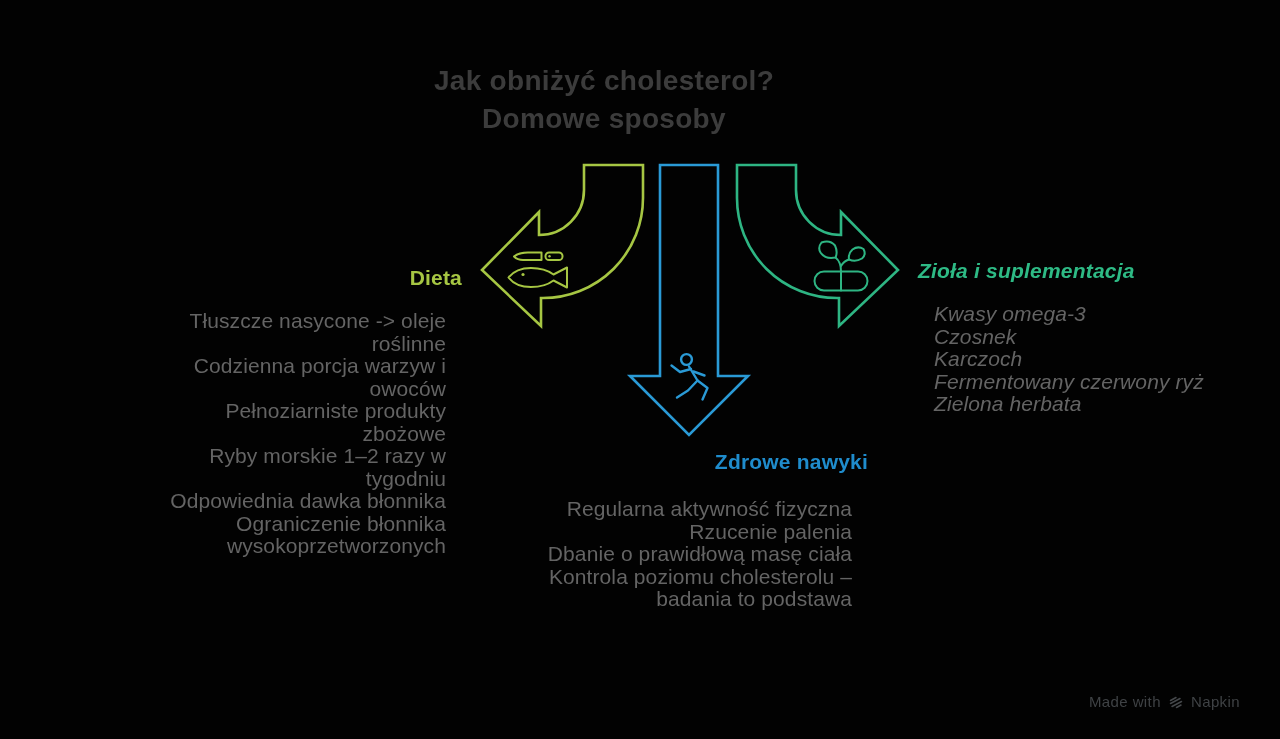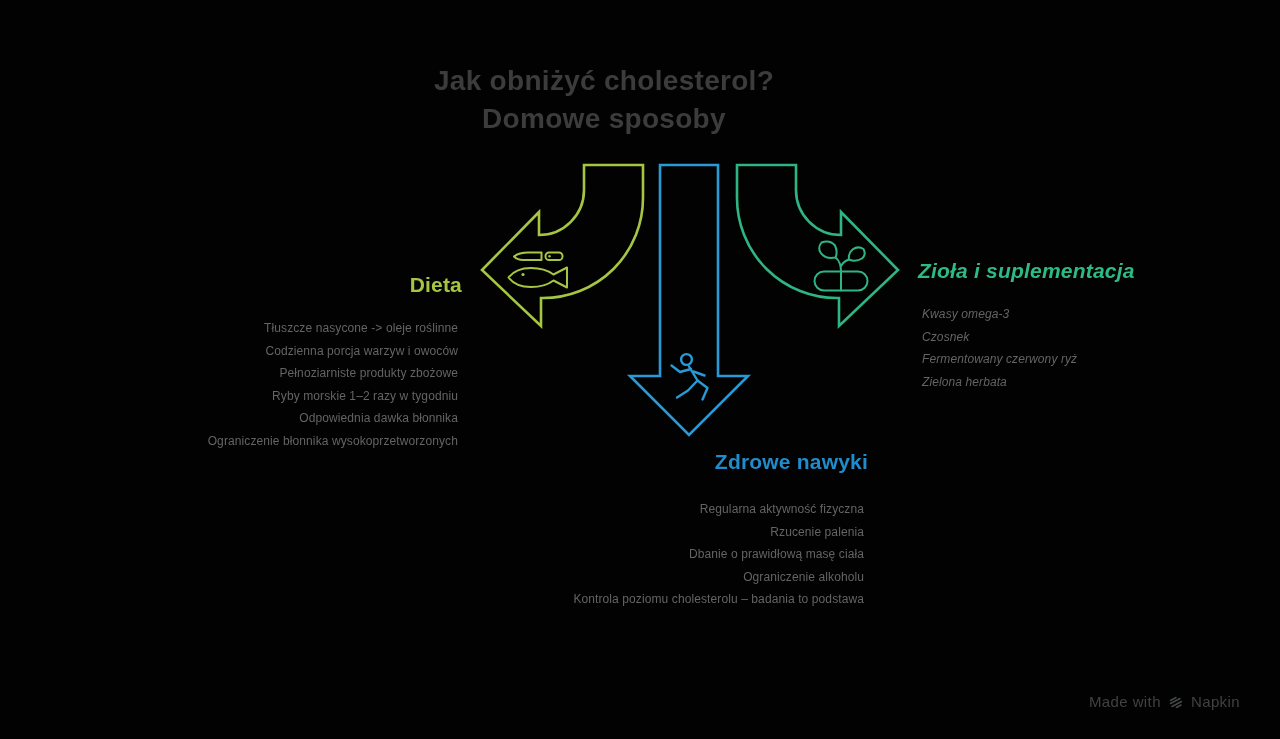--- a/index.html
+++ b/index.html
@@ -9,22 +9,22 @@
     font-family:"Liberation Sans", sans-serif;
   }
   .title {
     position:absolute; top:62px; left:0; width:1208px;
     text-align:center; color:#3c3c3c;
     font-size:28px; font-weight:bold; line-height:38px; letter-spacing:.3px;
   }
   svg.arrows { position:absolute; left:0; top:0; }
   .block { position:absolute; }
   .block h2 { margin:0 0 20px 0; font-size:21px; font-weight:bold; line-height:24px; letter-spacing:.2px; }
-  .block ul { margin:4px; padding:0; list-style:none; font-size:12px; line-height:22.5px; color:#646464; letter-spacing:.1px; }
-  .blk-dieta  { left:152px; top:273px; width:310px; text-align:right; }
+  .block ul { margin:16px; padding:0; list-style:none; font-size:21px; line-height:22.5px; color:#646464; letter-spacing:.1px; }
+  .blk-dieta  { left:152px; top:266px; width:310px; text-align:right; }
   .blk-dieta h2 { color:#a6c643; }
   .blk-ziola  { left:918px; top:259px; width:330px; text-align:left;font-style:italic; }
   .blk-ziola h2 { color:#2eba85; }
   .blk-nawyki { left:512px; top:450px; width:356px; text-align:right; }
   .blk-nawyki h2 { color:#1f8ccc; margin-bottom:24px; }
   .credit {
     position:absolute; top:693px; right:40px;
     display:flex; align-items:center; gap:7px;
     color:#3f4245; font-size:15px; letter-spacing:.4px;
   }
@@ -90,32 +90,32 @@
       <li>Odpowiednia dawka błonnika</li>
       <li>Ograniczenie błonnika wysokoprzetworzonych</li>
     </ul>
   </section>
 
   <section class="block blk-ziola">
     <h2>Zioła i suplementacja</h2>
     <ul>
       <li>Kwasy omega-3</li>
       <li>Czosnek</li>
+      <li>Karczoch</li>
       <li>Fermentowany czerwony ryż</li>
       <li>Zielona herbata</li>
     </ul>
   </section>
 
   <section class="block blk-nawyki">
     <h2>Zdrowe nawyki</h2>
     <ul>
       <li>Regularna aktywność fizyczna</li>
       <li>Rzucenie palenia</li>
       <li>Dbanie o prawidłową masę ciała</li>
-      <li>Ograniczenie alkoholu</li>
       <li>Kontrola poziomu cholesterolu – badania to podstawa</li>
     </ul>
   </section>
 
   <footer class="credit">
     <span>Made with</span>
     <svg width="16" height="16" viewBox="0 0 16 16" fill="none" stroke="#45484b" stroke-width="1.5" stroke-linecap="round">
       <path d="M 2.5,6.5 L 8,3.5"></path>
       <path d="M 2.5,9.5 L 12,4.5"></path>
       <path d="M 4,12.5 L 13.5,7.5"></path>

